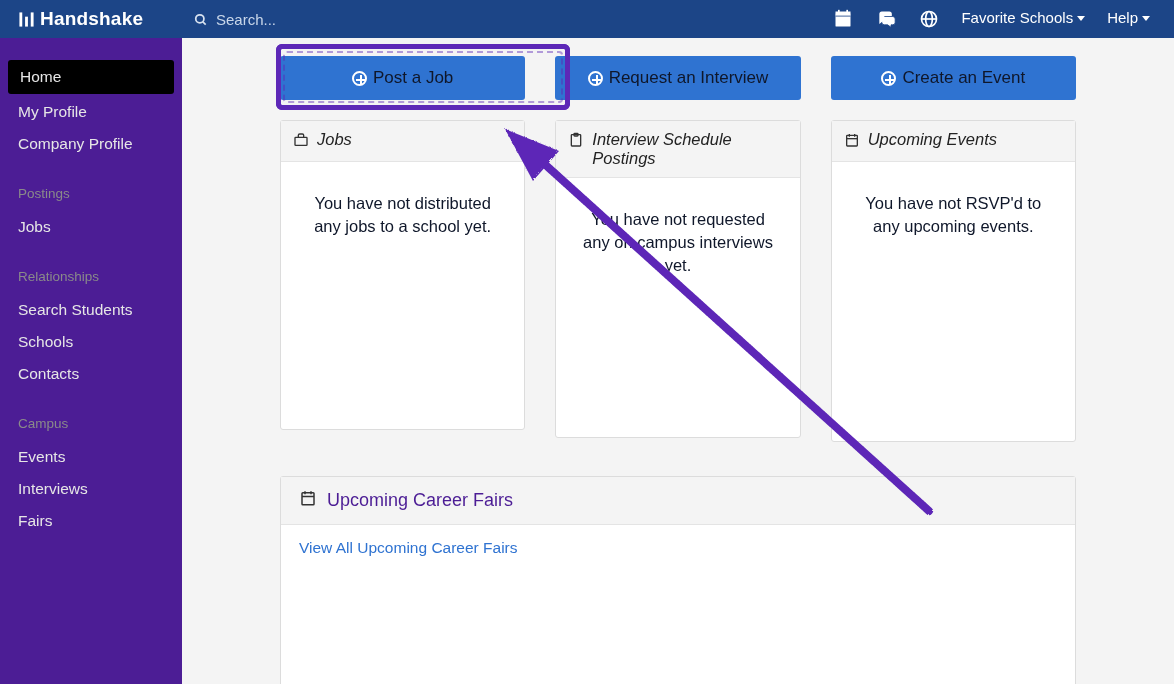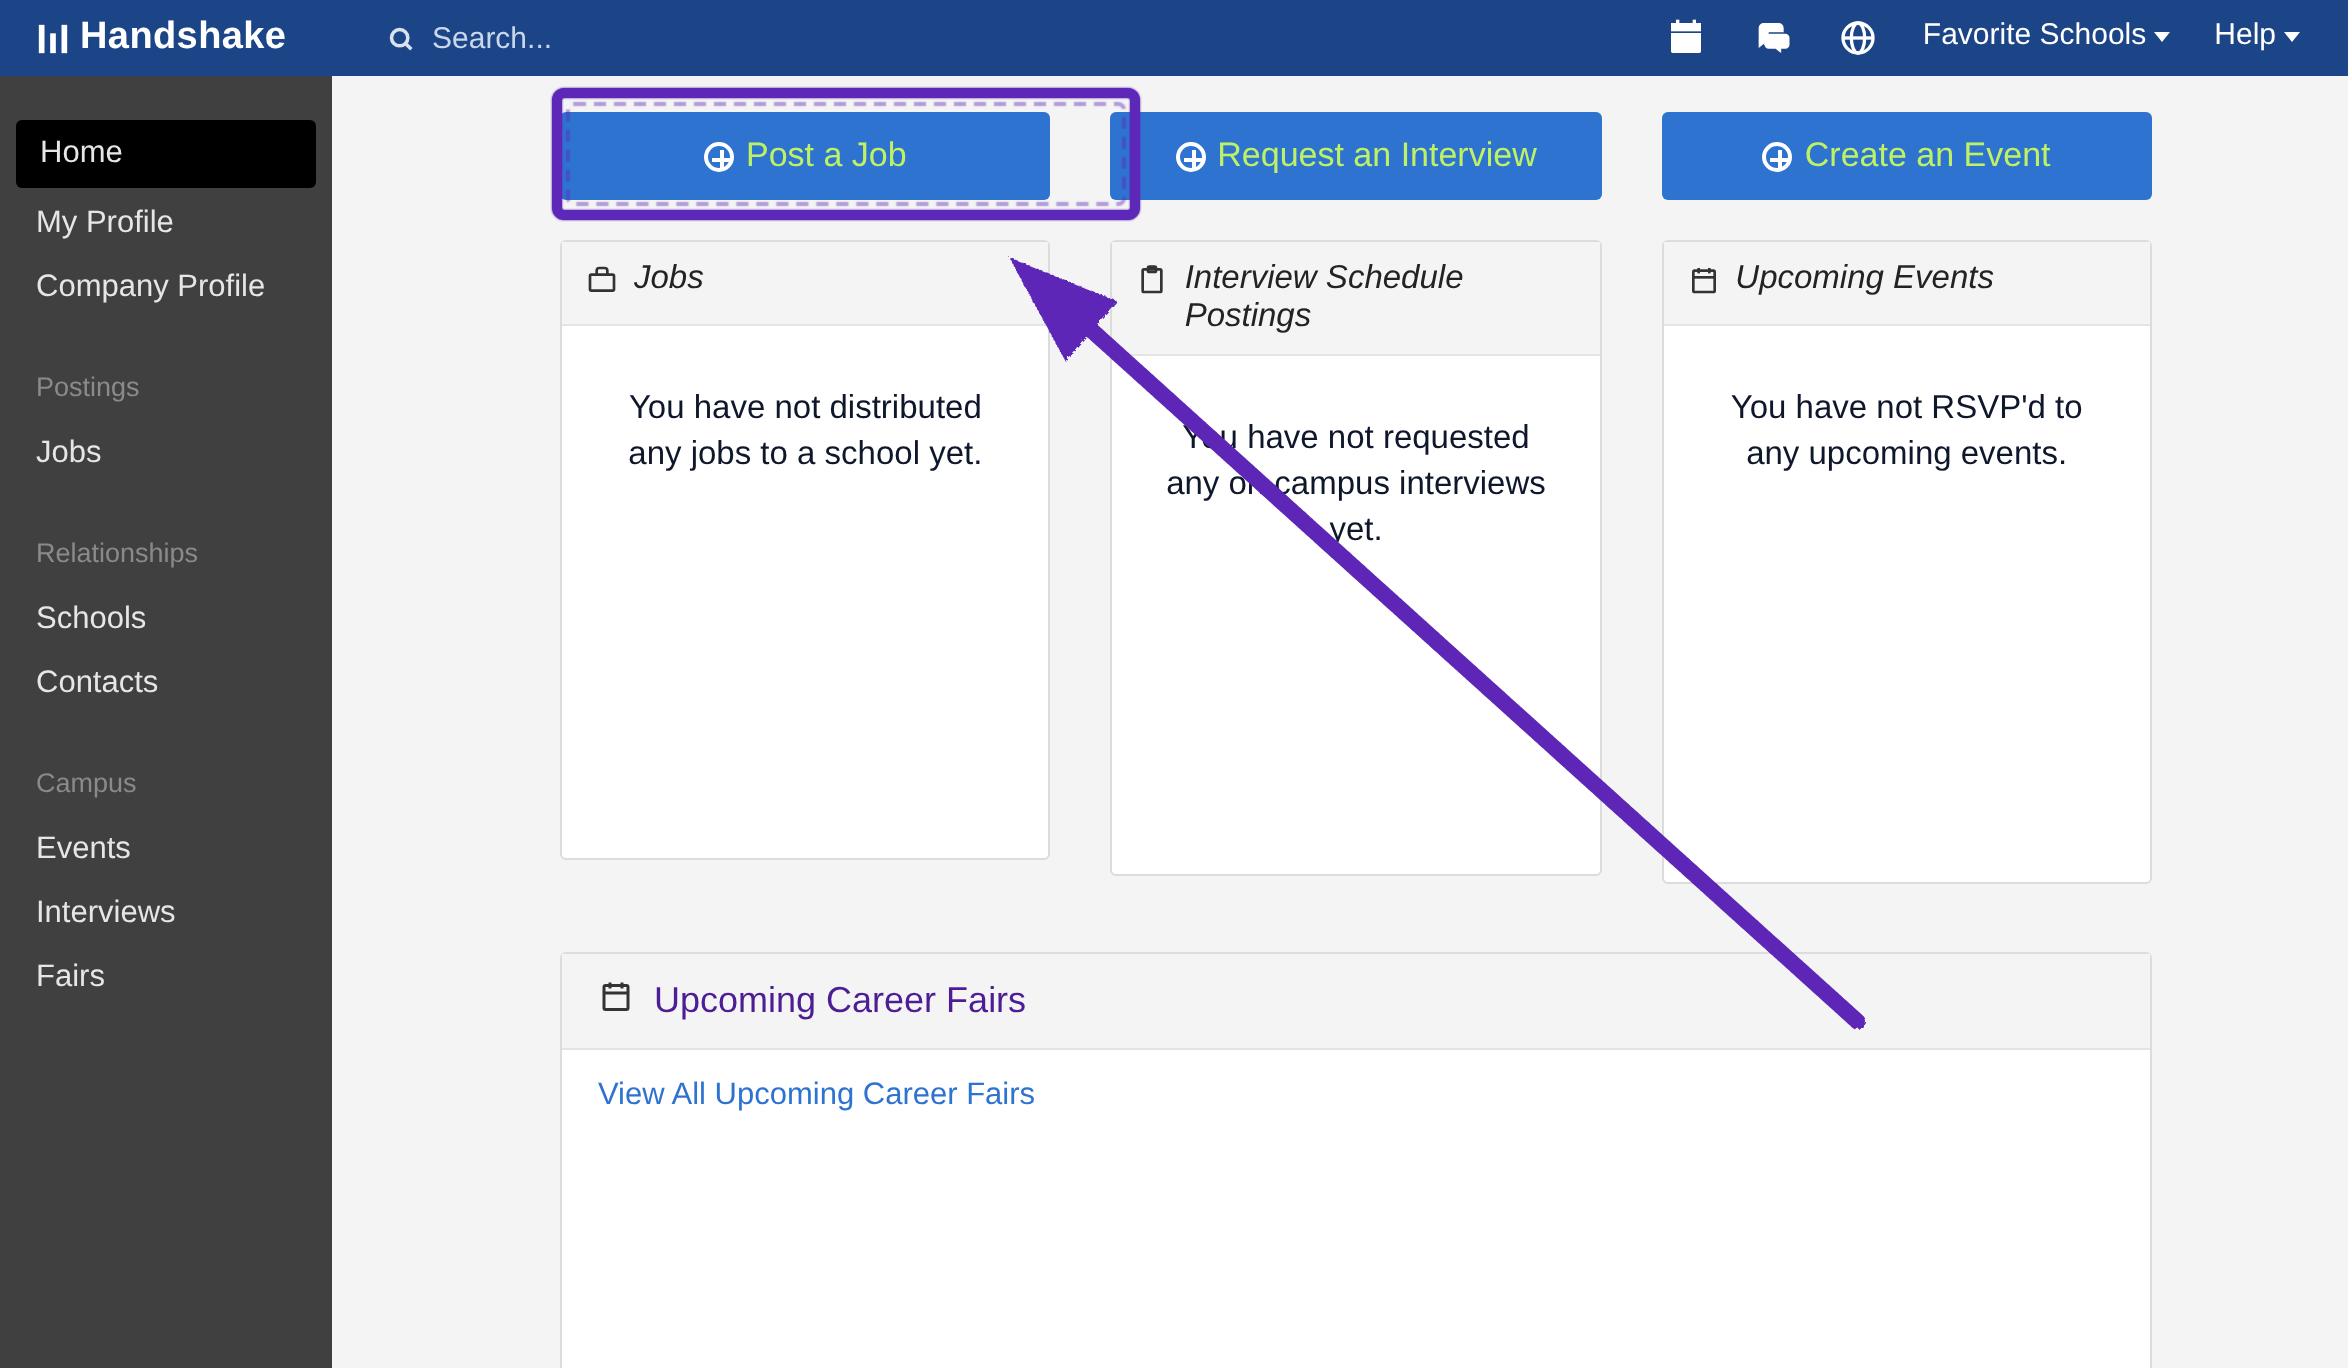--- a/index.html
+++ b/index.html
@@ -72,23 +72,23 @@
     width: 0; height: 0;
     border-left: 4px solid transparent;
     border-right: 4px solid transparent;
     border-top: 5px solid #fff;
     margin-top: 2px;
   }
   
   .sidebar {
     position: absolute;
     top: 38px; left: 0;
-    width: 166px;
+    width: 182px;
     bottom: 0;
-    background: #404040;
+    background: #4c1d95;
     padding-top: 22px;
     color: #e6e6e6;
     font-size: 15.5px;
   }
   .side-item {
     padding: 5px 18px;
     margin-bottom: 4px;
     cursor: pointer;
     border-radius: 0;
   }
@@ -114,21 +114,21 @@
   }
   .cols {
     display: flex;
     gap: 30px;
     justify-content: center;
     padding: 0 80px;
   }
   .col { width: 270px; display: flex; flex-direction: column; }
   .btn {
     background: #2f73d1;
-    color: #bef264;
+    color: #0f172a;
     border: none;
     border-radius: 3px;
     padding: 12px 0;
     font-size: 17px;
     display: flex;
     align-items: center;
     justify-content: center;
     gap: 6px;
     cursor: pointer;
     margin-bottom: 20px;
@@ -274,20 +274,21 @@
 
 <div class="sidebar">
   <div class="side-item active">Home</div>
   <div class="side-item">My Profile</div>
   <div class="side-item">Company Profile</div>
 
   <div class="side-section">Postings</div>
   <div class="side-item">Jobs</div>
 
   <div class="side-section">Relationships</div>
+  <div class="side-item">Search Students</div>
   <div class="side-item">Schools</div>
   <div class="side-item">Contacts</div>
 
   <div class="side-section">Campus</div>
   <div class="side-item">Events</div>
   <div class="side-item">Interviews</div>
   <div class="side-item">Fairs</div>
 </div>
 
 <div class="main">

